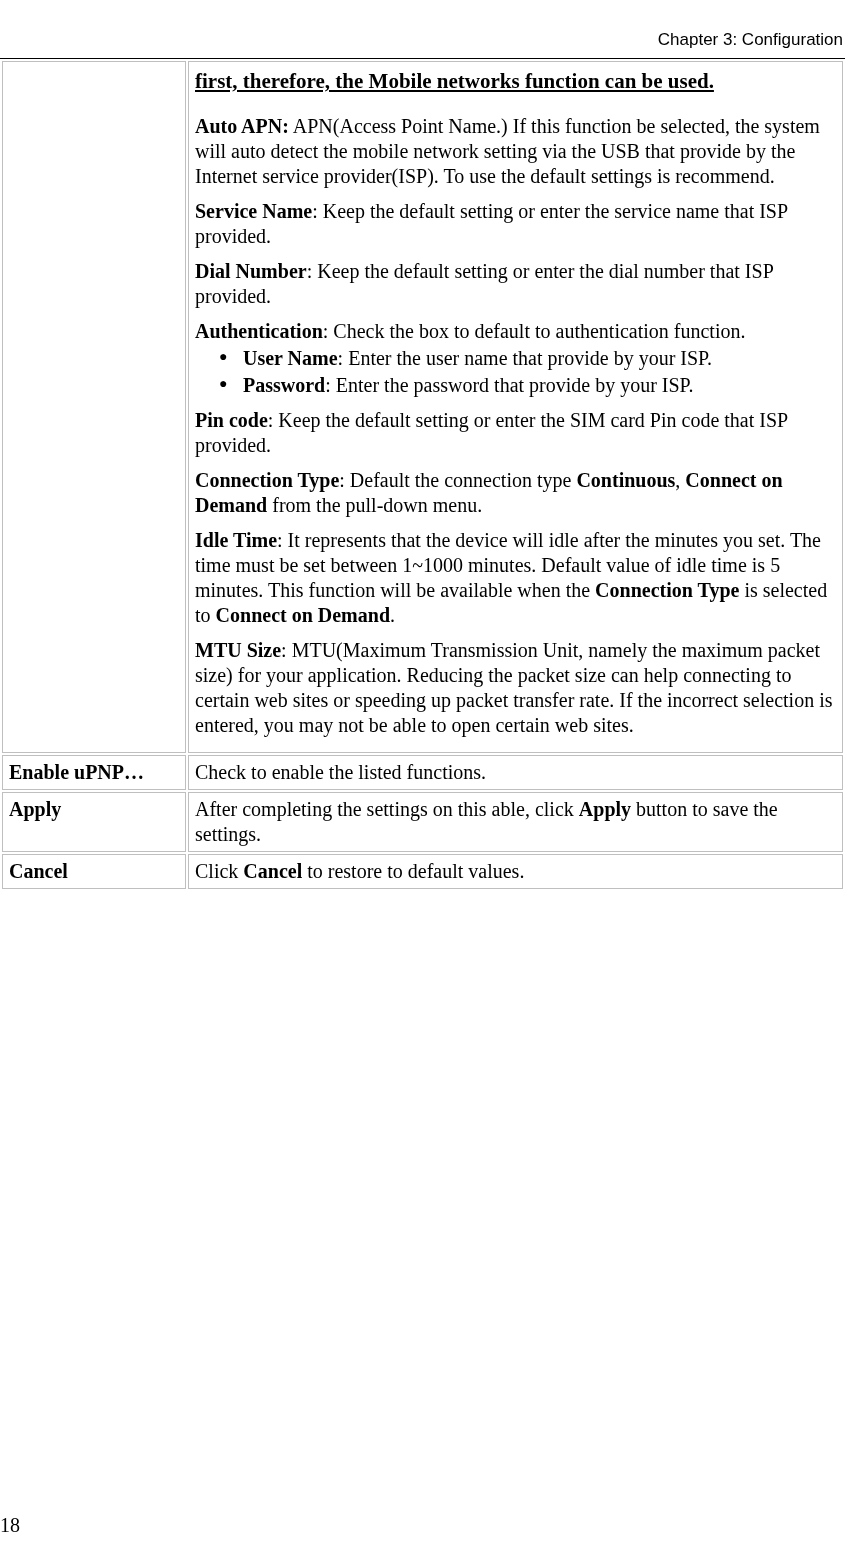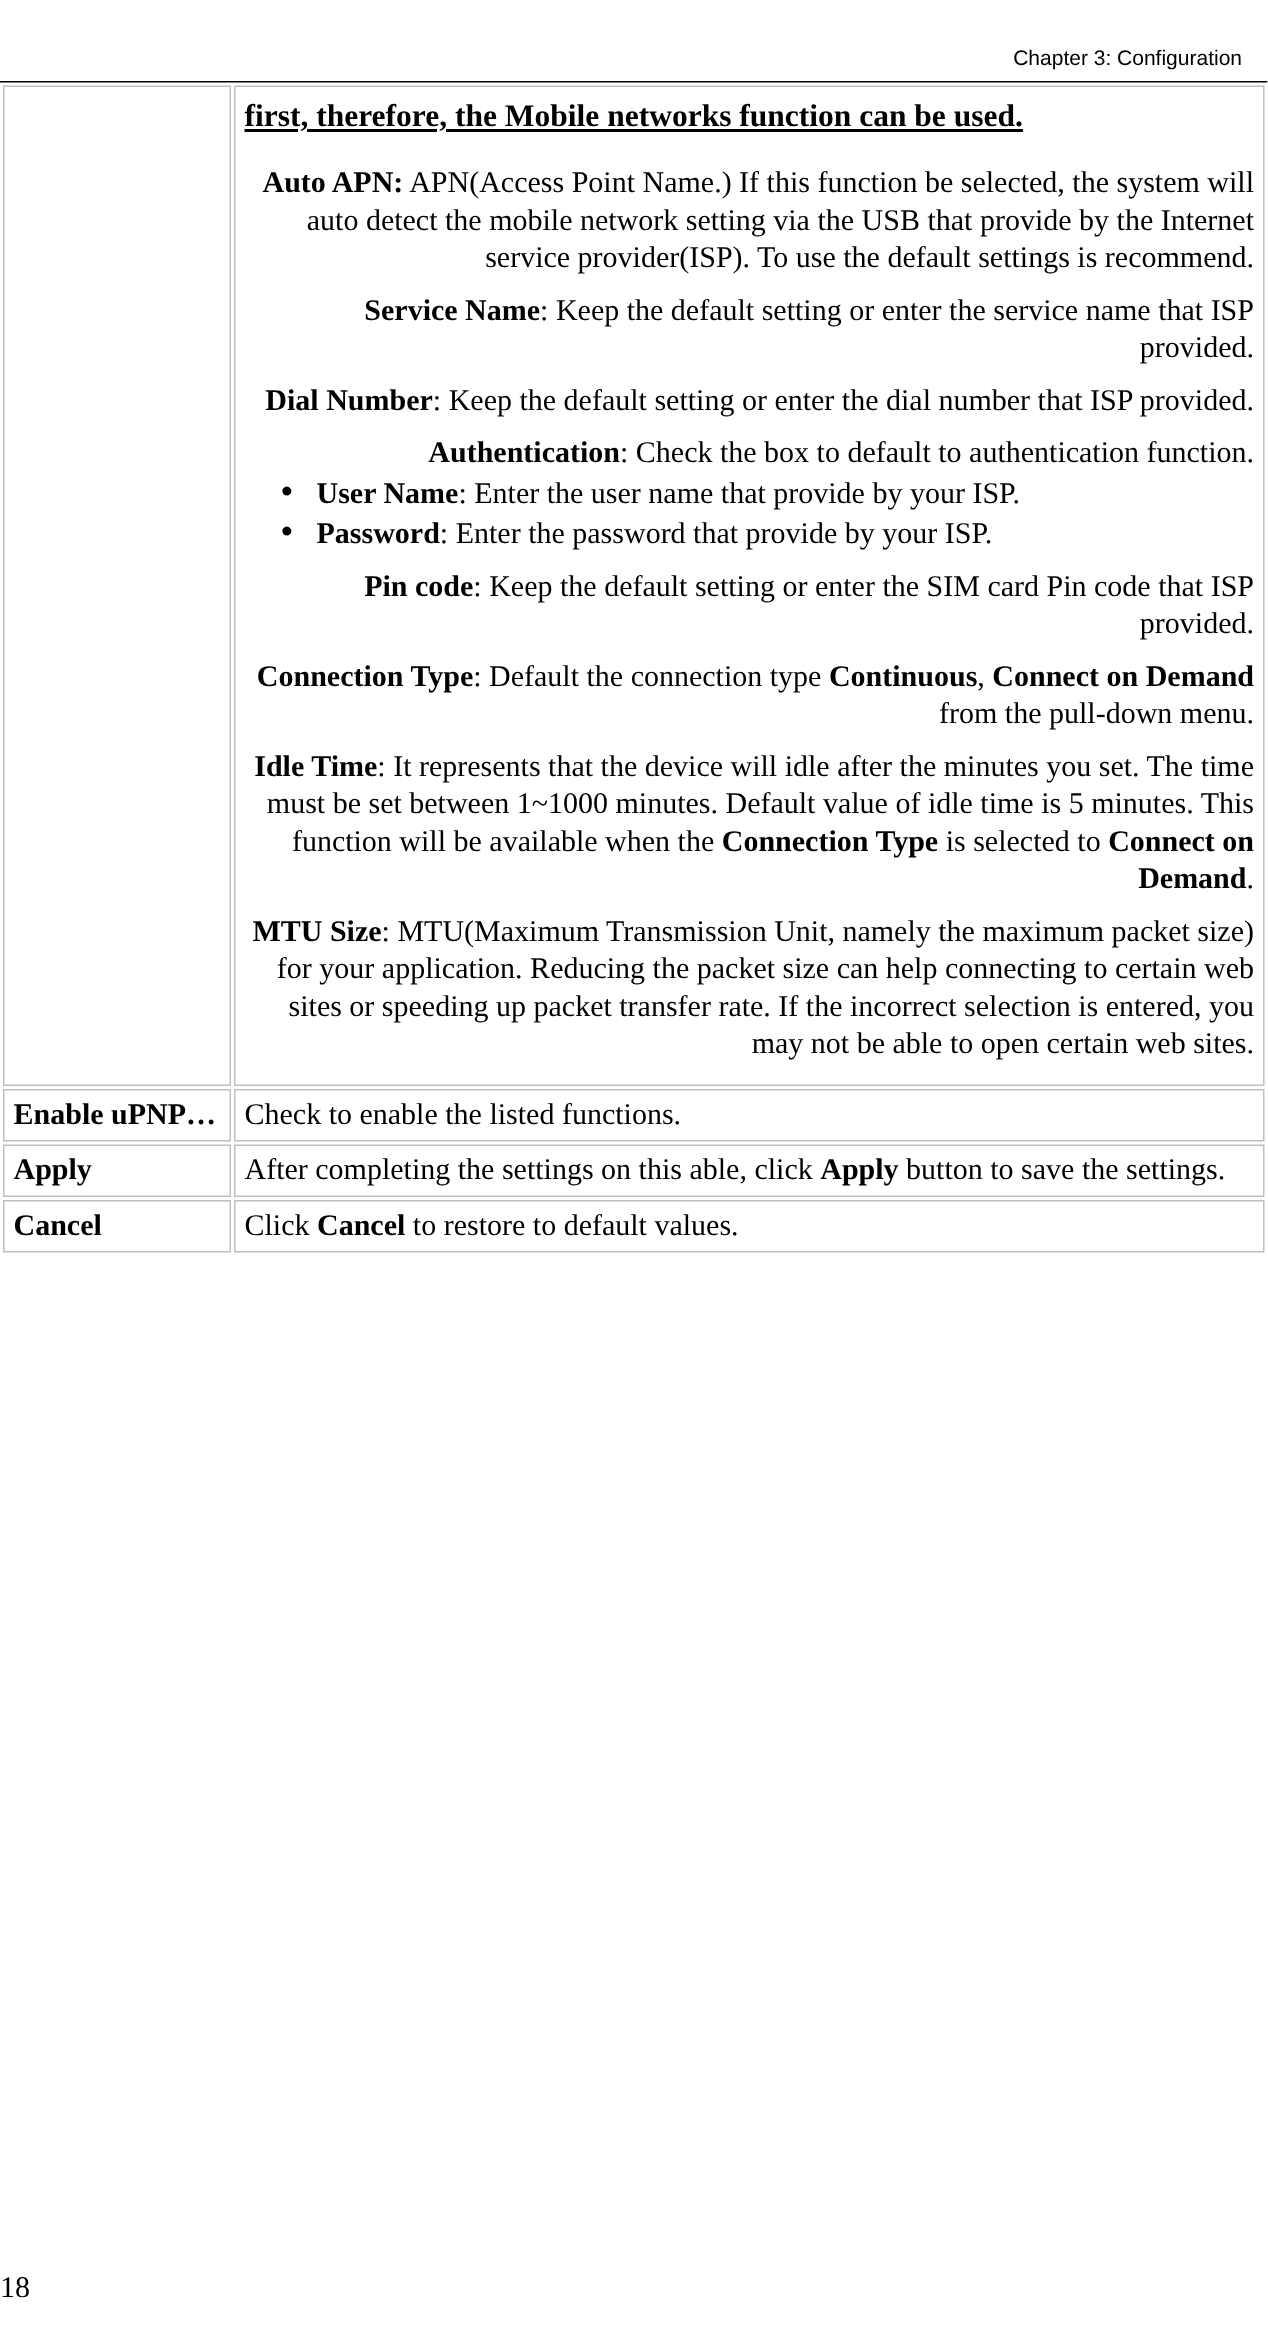--- a/index.html
+++ b/index.html
@@ -13,53 +13,53 @@
   }
   .page {
     width: 845px;
     min-height: 1555px;
     padding: 30px 0 40px 0;
     position: relative;
   }
   .chapter-header {
     text-align: right;
     font-family: Arial, Helvetica, sans-serif;
-    font-size: 14px;
-    padding-right: 17px;
+    font-size: 17px;
+    padding-right: 2px;
     margin-bottom: 8px;
   }
   .hr-top {
     border: none;
     border-top: 1px solid #000;
     margin: 0 0 0 0;
   }
   table.doc {
     border-collapse: separate;
     border-spacing: 2px;
     width: 100%;
   }
   table.doc td {
     border: 1px solid #bfbfbf;
     vertical-align: top;
     padding: 4px 6px;
     font-size: 20px;
     line-height: 1.25;
   }
   td.label {
-    width: 152px;
+    width: 184px;
     font-weight: bold;
   }
   .top-line {
     font-weight: bold;
     text-decoration: underline;
     font-size: 21px;
     margin-top: 2px;
     margin-bottom: 20px;
   }
-  .para { margin: 10px 0; text-align: right; }
+  .para { margin: 10px 0; }
   .b { font-weight: bold; }
   ul.bullets {
     list-style: none;
     padding-left: 24px;
     margin: 2px 0;
   }
   ul.bullets li {
     position: relative;
     padding-left: 24px;
     margin: 2px 0;

